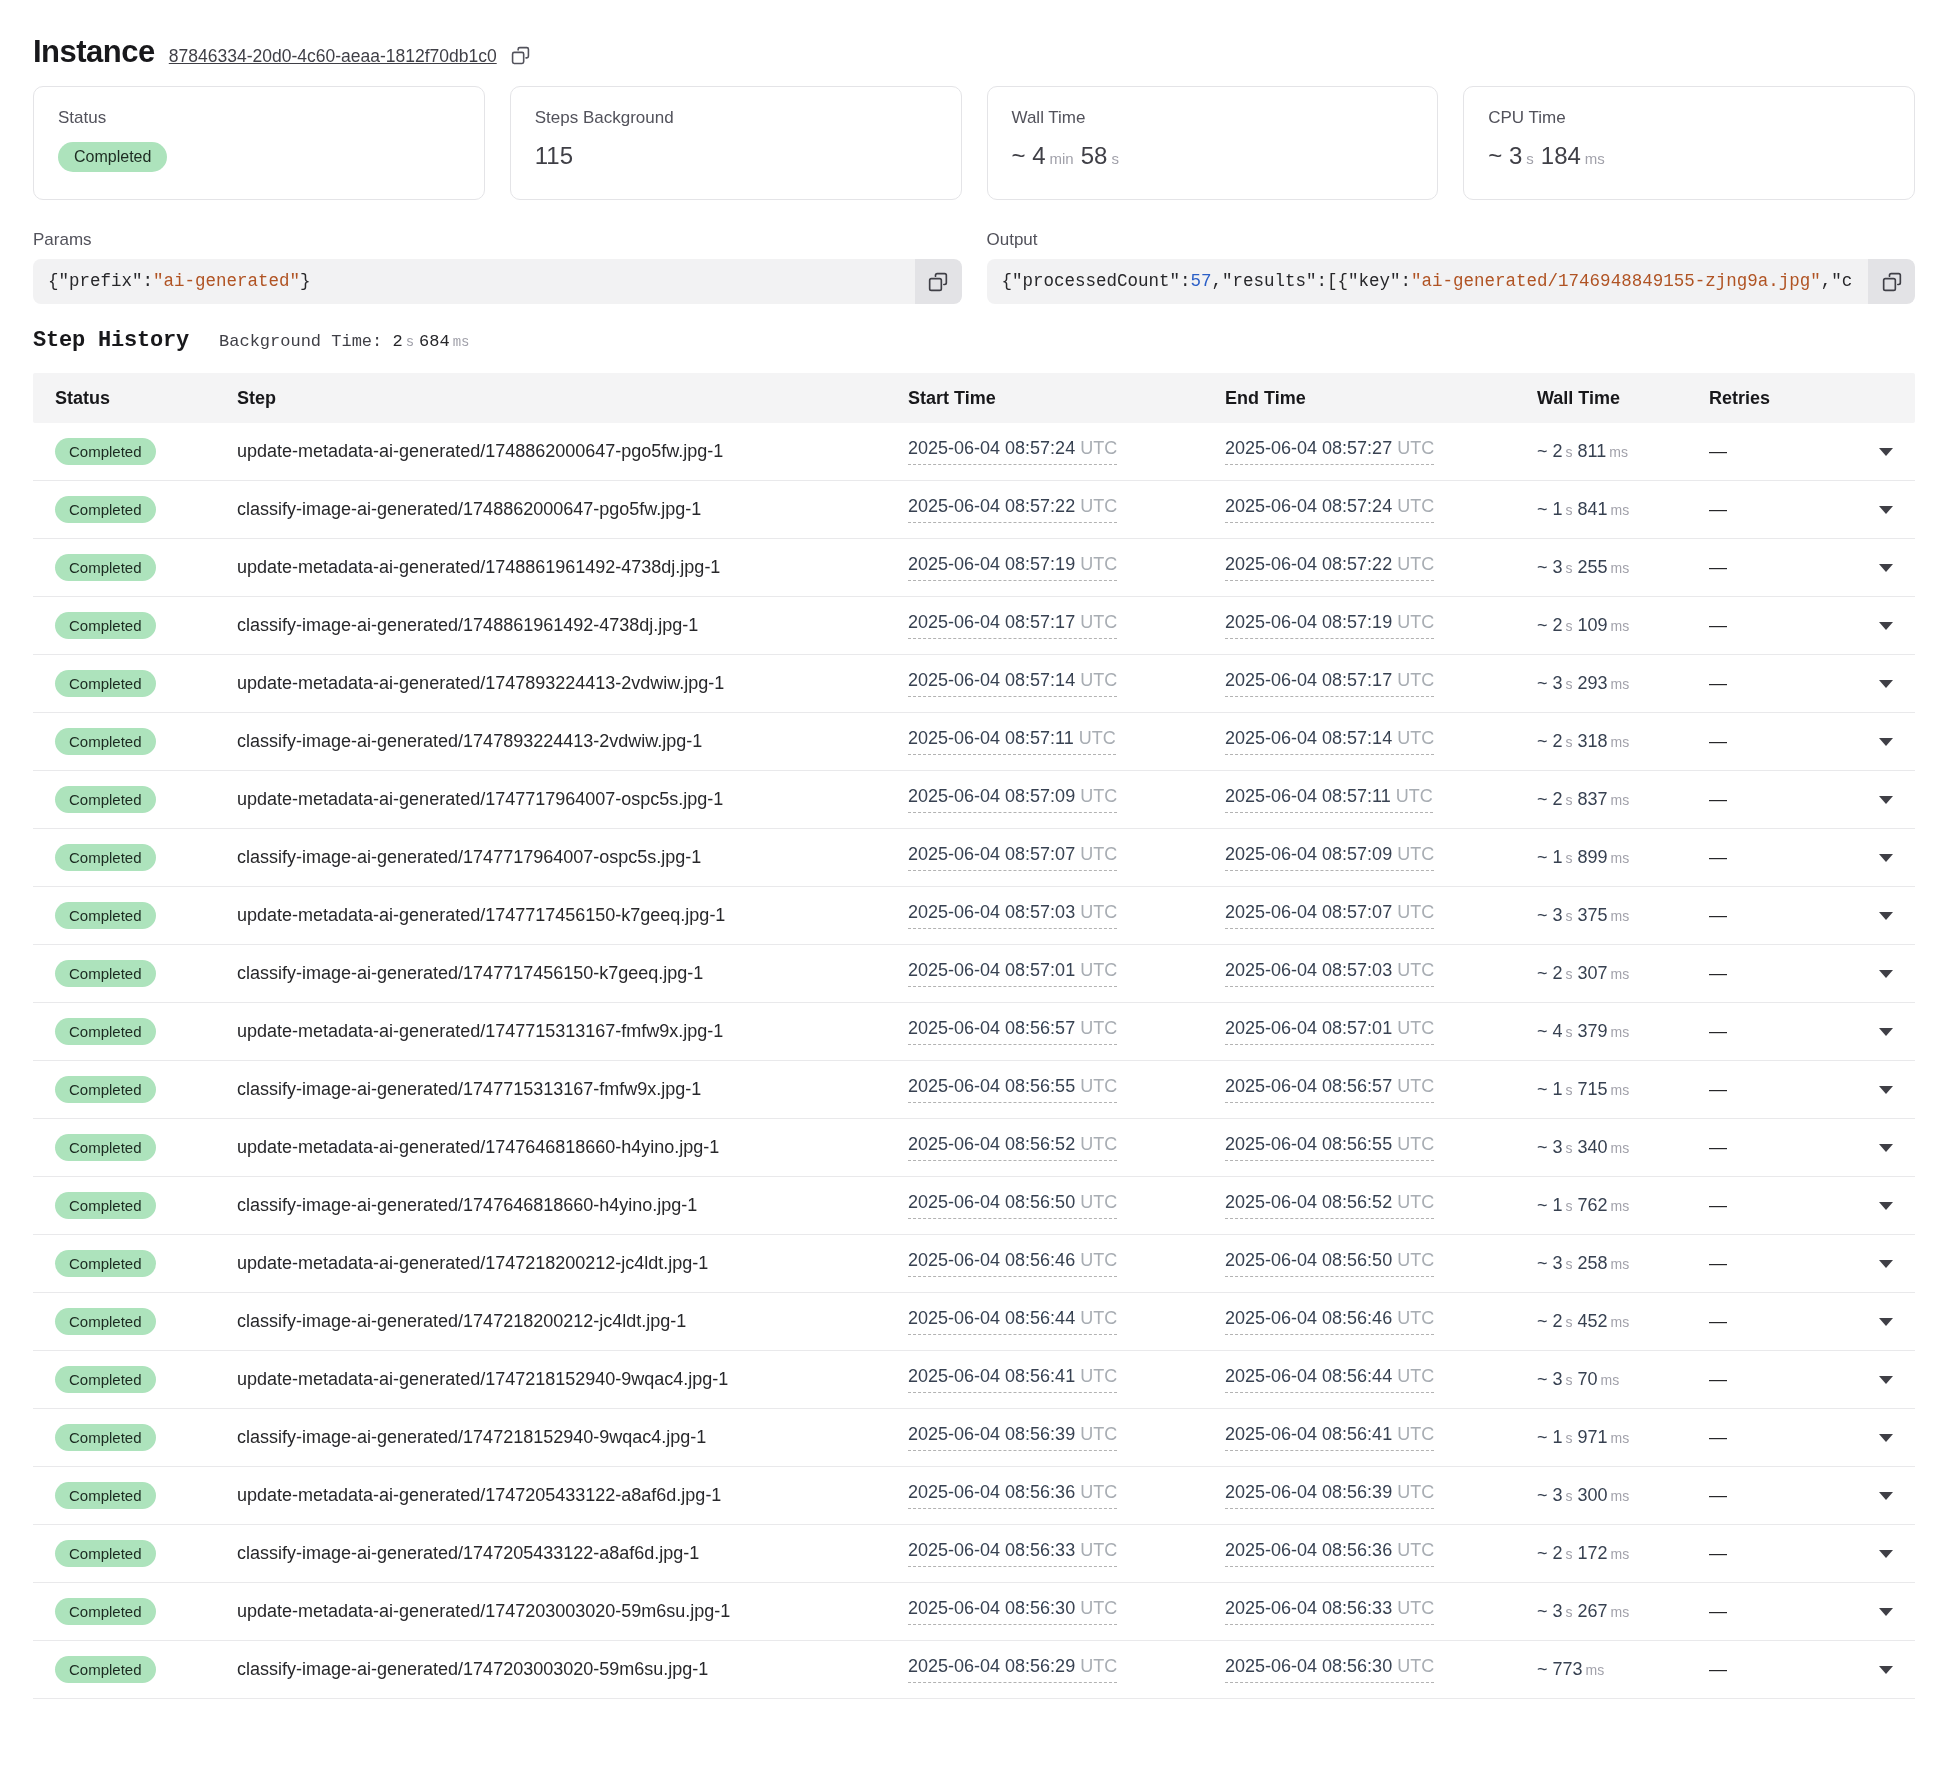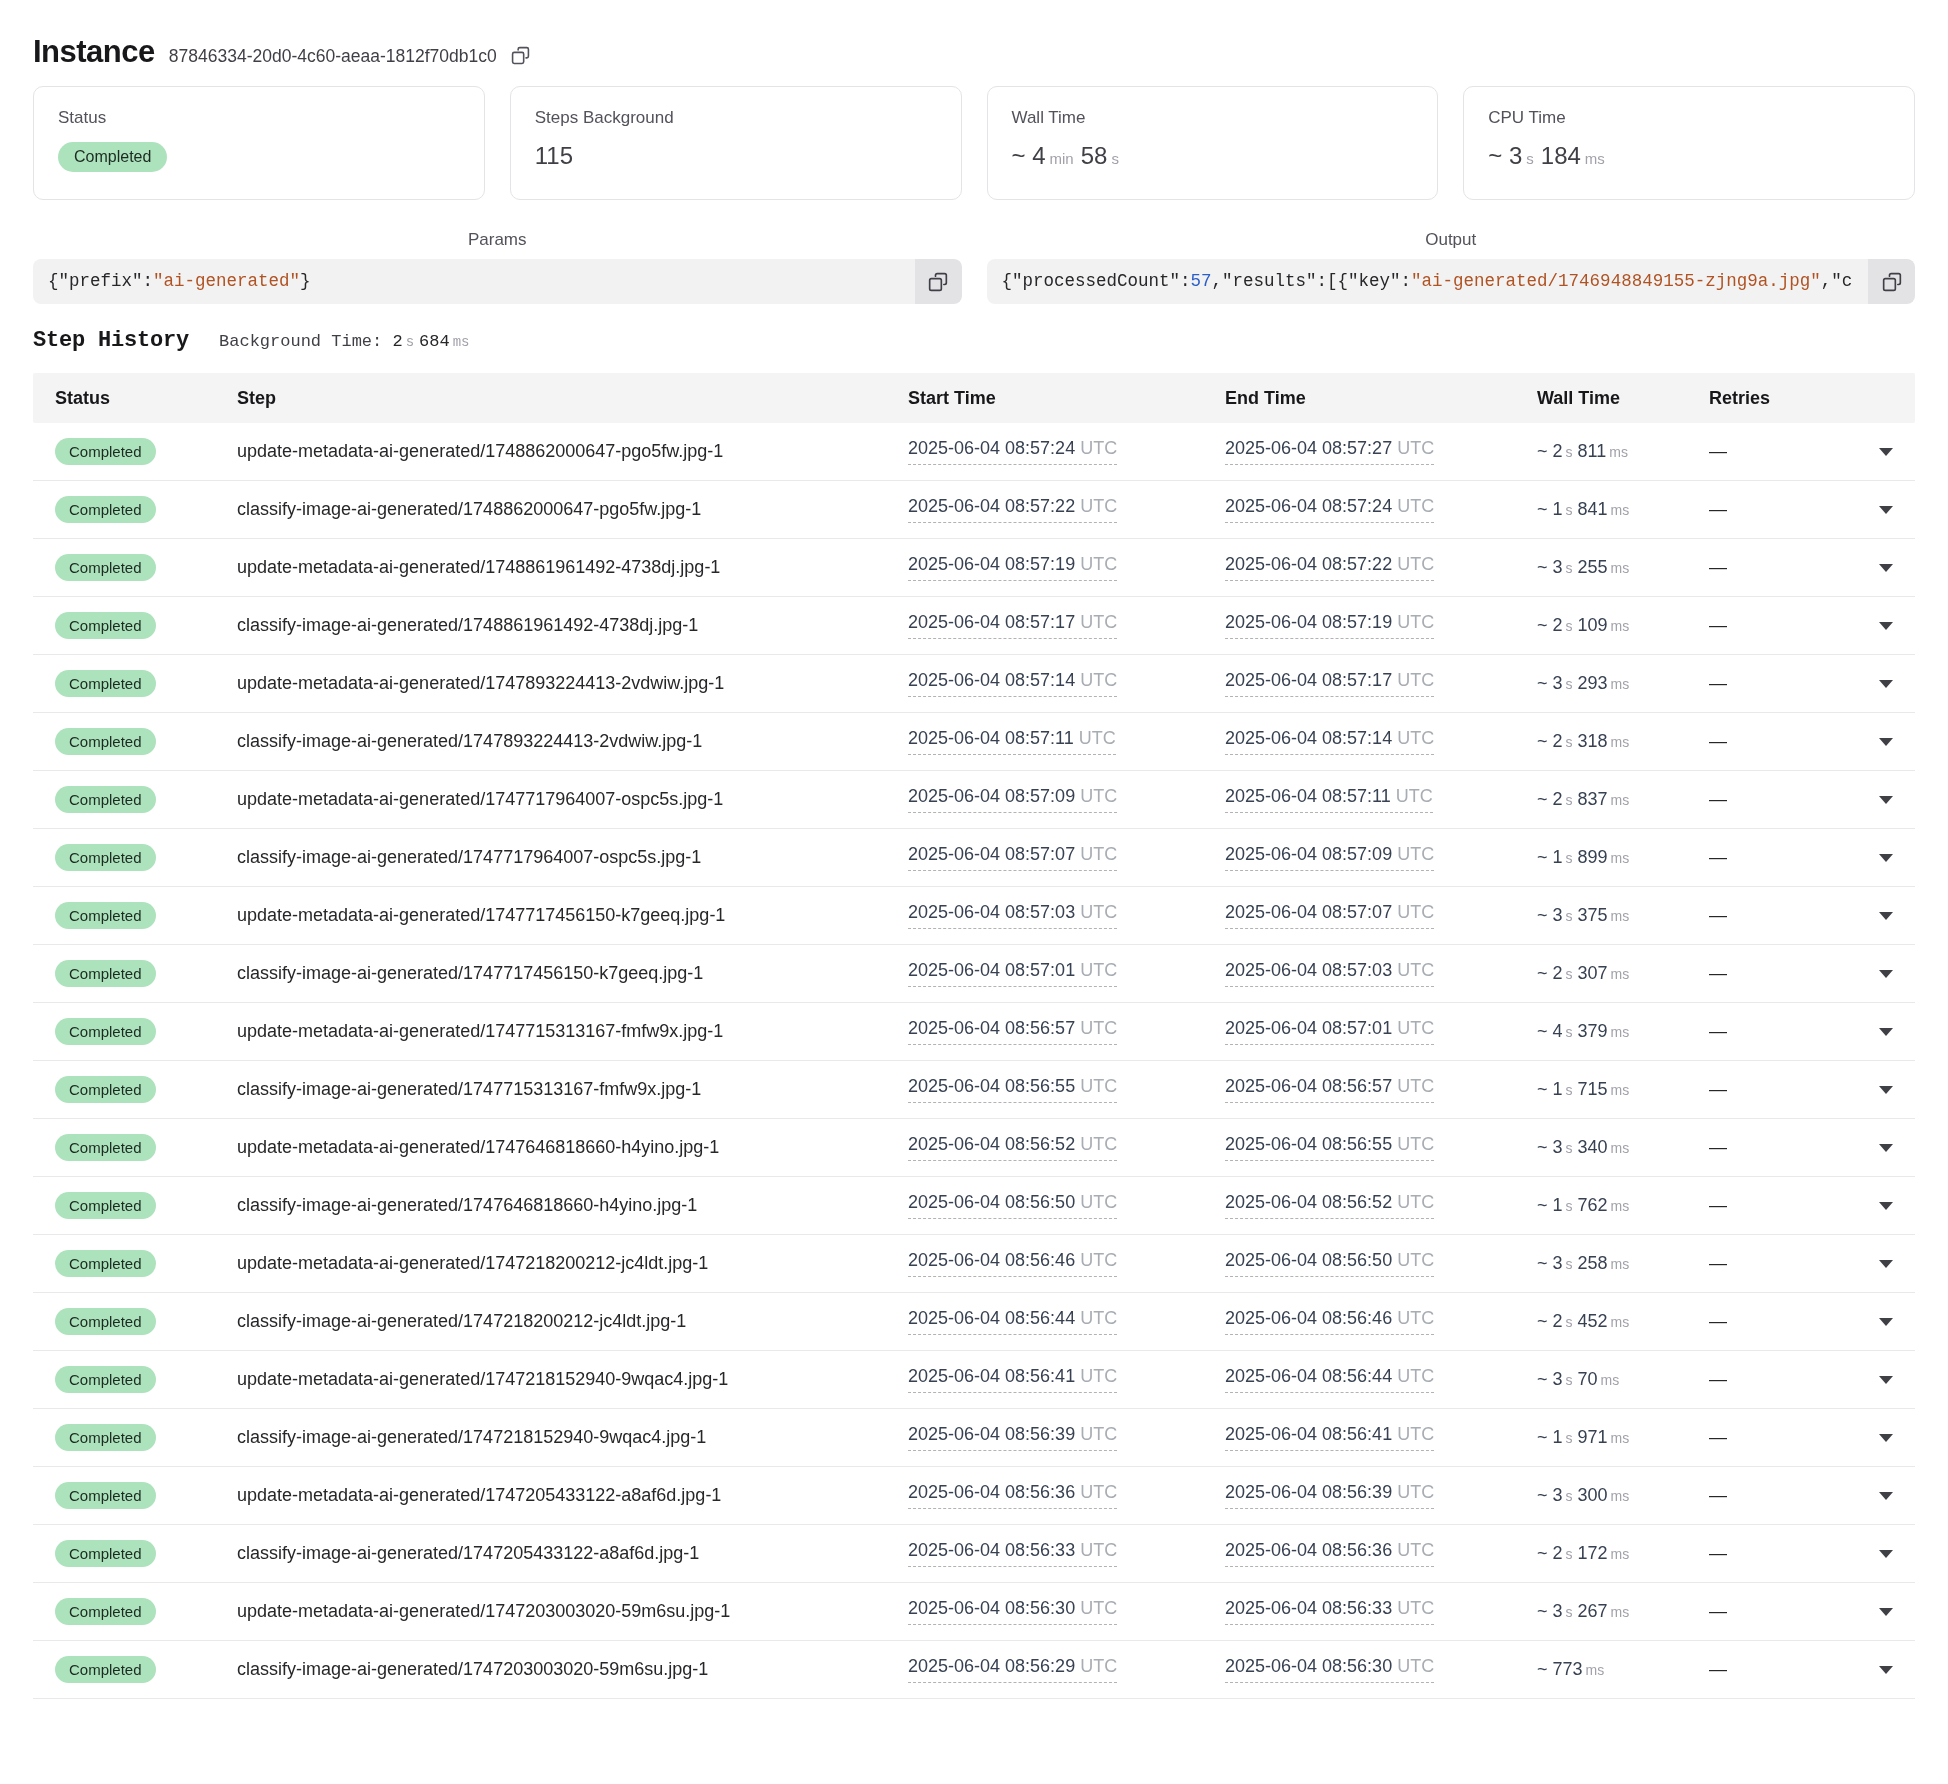--- a/index.html
+++ b/index.html
@@ -3,39 +3,39 @@
 <meta charset="utf-8">
 <style>
   * { margin:0; padding:0; box-sizing:border-box; }
   html,body { width:1948px; height:1784px; overflow:hidden; background:#fff;
     font-family:"Liberation Sans", sans-serif; color:#18181b; }
   .page { padding:34px 33px 0 33px; }
 
   
   .title-row { display:flex; align-items:baseline; gap:14px; }
   .page-title { font-size:31px; font-weight:700; letter-spacing:-0.5px; }
-  .instance-id { font-size:17.5px; color:#3f3f46; font-weight:500; }
+  .instance-id { font-size:17.5px; color:#3f3f46; font-weight:500;text-decoration:underline; }
   .icon-btn { background:none; border:none; cursor:pointer; color:#52525b; display:inline-flex; align-items:center; position:relative; top:3px; }
   .copy-svg { transform:scaleX(-1); }
 
   
   .section-heading { font-size:22px; font-weight:700; margin-top:56px; letter-spacing:-0.2px; }
   .cards { display:grid; grid-template-columns:repeat(4,1fr); gap:25px; margin-top:16px; }
   .card { border:1px solid #e4e4e7; border-radius:10px; height:114px; padding:21px 24px; }
   .card-label { font-size:17px; color:#52525b; }
   .card-value { margin-top:14px; font-size:24px; color:#3f3f46; font-weight:500; display:flex; align-items:baseline; }
   .badge { display:inline-block; background:var(--badge-bg,#ade3bc); color:#1c2b21; font-size:16px; font-weight:400; border-radius:999px; padding:6px 16px; line-height:1.15; }
   .seg-num { color:#3f3f46; }
   .seg-unit { color:#a1a1aa; font-size:15px; font-weight:400; margin:0 7px 0 4px; }
   .card-value .seg-unit:last-child { margin-right:0; }
 
   
   .io-row { display:flex; gap:25px; margin-top:30px; }
   .io-col { flex:1; min-width:0; }
-  .io-label { font-size:17px; color:#52525b; margin-bottom:9px;text-align:center; }
+  .io-label { font-size:17px; color:#52525b; margin-bottom:9px; }
   .io-box { position:relative; background:#f2f2f3; border-radius:8px; height:45px; overflow:hidden; }
   .io-code { font-family:"Liberation Mono", monospace; font-size:17.5px; line-height:45px; white-space:nowrap; overflow:hidden; padding:0 56px 0 15px; color:#27272a; }
   .tok-plain { color:#27272a; }
   .tok-str { color:var(--json-str,#b05323); }
   .tok-num { color:var(--json-num,#2b5fc7); }
   .io-copy { position:absolute; top:0; right:0; bottom:0; width:47px; background:#e3e3e6; border:none; border-radius:0 8px 8px 0; display:flex; align-items:center; justify-content:center; cursor:pointer; color:#3f3f46; }
 
   
   .sh-heading-row { display:flex; align-items:baseline; gap:30px; margin-top:24px;font-family:Liberation Mono, monospace; }
   .bg-time { font-size:17px; color:#3f3f46; }

